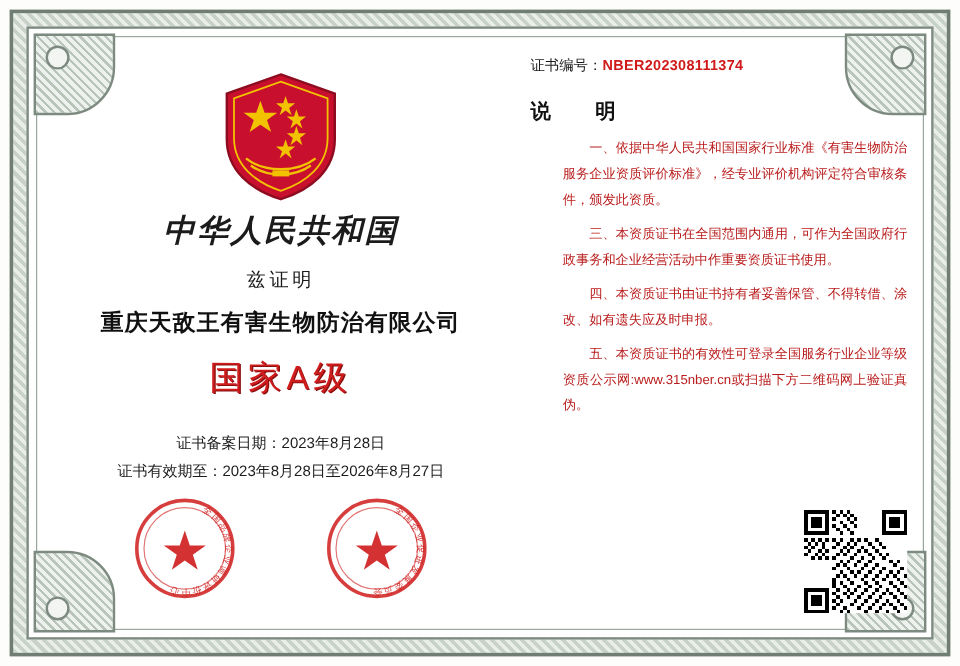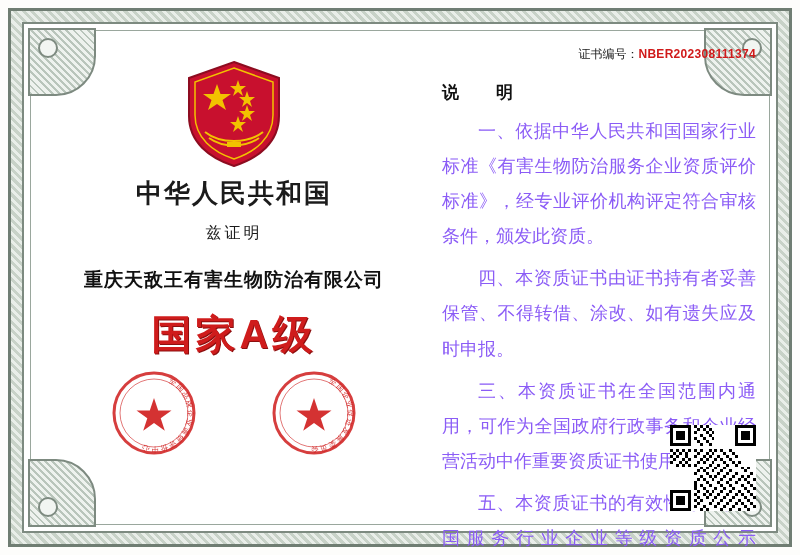--- a/index.html
+++ b/index.html
@@ -67,57 +67,58 @@
     margin:14px auto 0;width:118px;height:112px;position:relative;
   }
   .emblem .shield{
     position:absolute;left:0;top:0;width:118px;height:112px;
   }
   .title-main{
     margin-top:6px;
     font-family:"DejaVu Sans","Liberation Sans",sans-serif;
     font-weight:bold;color:#1b1b1b;font-size:26px;letter-spacing:2px;
     line-height:1.35;
+    font-style:italic;
   }
   .zizhengming{
     margin-top:12px;font-size:16px;color:#1b1b1b;letter-spacing:3px;
   }
   .company{
-    margin-top:23px;font-size:19px;font-weight:bold;color:#111;letter-spacing:1px;
+    margin-top:12px;font-size:19px;font-weight:bold;color:#111;letter-spacing:1px;
   }
   .grade{
-    margin-top:14px;font-size:40px;font-weight:bold;color:#cf1c1c;
+    margin-top:14px;font-size:28px;font-weight:normal;color:#cf1c1c;
     letter-spacing:4px;
     text-shadow:1px 1px 0 #8c0f0f;
   }
   .dates{
     margin-top:24px;font-size:12.5px;color:#1b1b1b;line-height:1.9;
     text-align:center;
   }
   .dates .row{display:block;}
   .seals{
     margin-top:8px;display:flex;justify-content:center;gap:40px;
   }
   .seal-wrap{width:120px;text-align:center;}
   .seal{
     width:86px;height:86px;margin:0 auto;position:relative;
   }
 
   
   .certno{
-    text-align:right;font-size:12px;color:#1b1b1b;margin-top:2px;
+    text-align:left;font-size:12px;color:#1b1b1b;margin-top:2px;
   }
   .certno .num{color:#d01a1a;font-weight:bold;letter-spacing:.3px;}
   .shuoming{
     text-align:left;font-size:17px;font-weight:bold;letter-spacing:10px;
     margin:18px 0 10px;color:#111;
   }
   .clause{
-    font-size:18px;color:#8b5cf6;line-height:1.95;text-indent:2em;
-    margin-bottom:7px;text-align:justify;
+    font-size:11px;color:#b91c1c;line-height:1.95;text-indent:2em;
+    margin-bottom:7px;text-align:justify;margin-left:27px;
   }
   .qr{
     position:absolute;right:0;bottom:0;width:86px;height:86px;
     background:#fff;
   }
   .qr svg{display:block;}
 </style>
 </head>
 <body>
 
@@ -166,20 +167,28 @@
       <div class="title-main">
         <div>中华人民共和国</div>
       </div>
 
       <div class="zizhengming">兹证明</div>
 
       <div class="company">重庆天敌王有害生物防治有限公司</div>
 
       <div class="grade">国家A级</div>
 
+      <div class="dates">
+        <span class="row">
+          <span>证书备案日期：</span><span>2023年8月28日</span>
+        </span>
+        <span class="row">
+          <span>证书有效期至：</span><span>2023年8月28日至2026年8月27日</span>
+        </span>
+      </div>
 
       <div class="seals">
 
         <div class="seal-wrap">
           <div class="seal">
             <svg viewBox="0 0 86 86" xmlns="http://www.w3.org/2000/svg">
               <circle cx="43" cy="43" r="40" fill="none" stroke="#cf1c1c" stroke-width="3" opacity="0.85"></circle>
               <circle cx="43" cy="43" r="34" fill="none" stroke="#cf1c1c" stroke-width="1" opacity="0.6"></circle>
               <polygon points="43,28 47.2,40.5 60.5,40.5 49.7,48.3 53.8,60.8 43,53 32.2,60.8 36.3,48.3 25.5,40.5 38.8,40.5" fill="#cf1c1c" opacity="0.9"></polygon>
               <path id="sealArc1" d="M43,9 a34,34 0 1,1 -0.1,0" fill="none"></path>
@@ -211,22 +220,22 @@
 
     <div class="right">
 
       <div class="certno">
         <span>证书编号：</span><span class="num">NBER202308111374</span>
       </div>
 
       <div class="shuoming">说　明</div>
 
       <div class="clause">一、依据中华人民共和国国家行业标准《有害生物防治服务企业资质评价标准》，经专业评价机构评定符合审核条件，颁发此资质。</div>
+      <div class="clause">三、本资质证书在全国范围内通用，可作为全国政府行政事务和企业经营活动中作重要资质证书使用。</div>
       <div class="clause">四、本资质证书由证书持有者妥善保管、不得转借、涂改、如有遗失应及时申报。</div>
-      <div class="clause">三、本资质证书在全国范围内通用，可作为全国政府行政事务和企业经营活动中作重要资质证书使用。</div>
       <div class="clause">五、本资质证书的有效性可登录全国服务行业企业等级资质公示网:www.315nber.cn或扫描下方二维码网上验证真伪。</div>
 
       <div class="qr">
         <svg width="86" height="86" viewBox="0 0 29 29" xmlns="http://www.w3.org/2000/svg" shape-rendering="crispEdges">
           <rect width="29" height="29" fill="#ffffff"></rect>
           <g fill="#000000">
             <rect x="0" y="0" width="7" height="1"></rect>
               <rect x="0" y="6" width="7" height="1"></rect>
             <rect x="0" y="0" width="1" height="7"></rect>
               <rect x="6" y="0" width="1" height="7"></rect>

